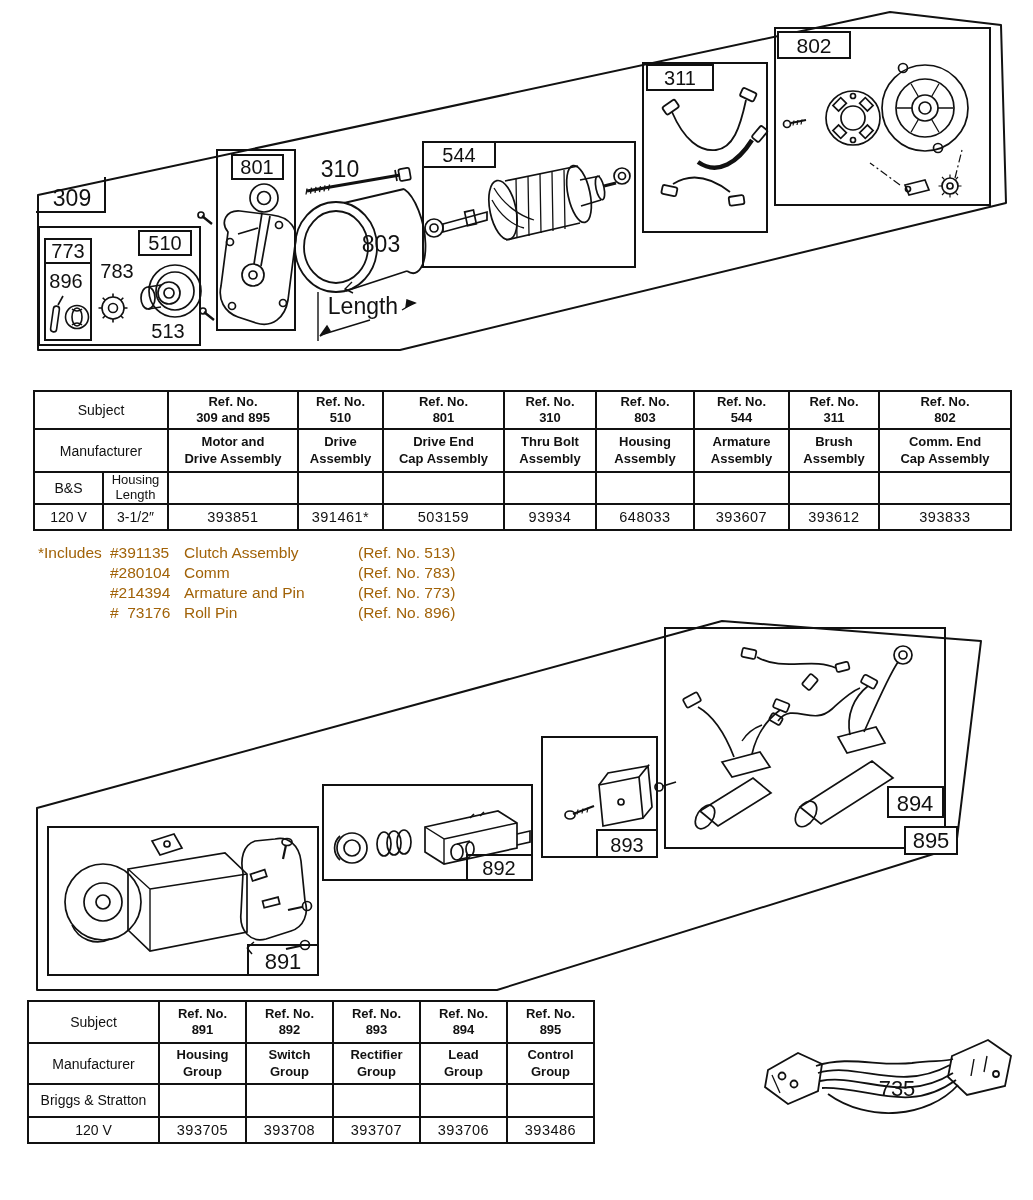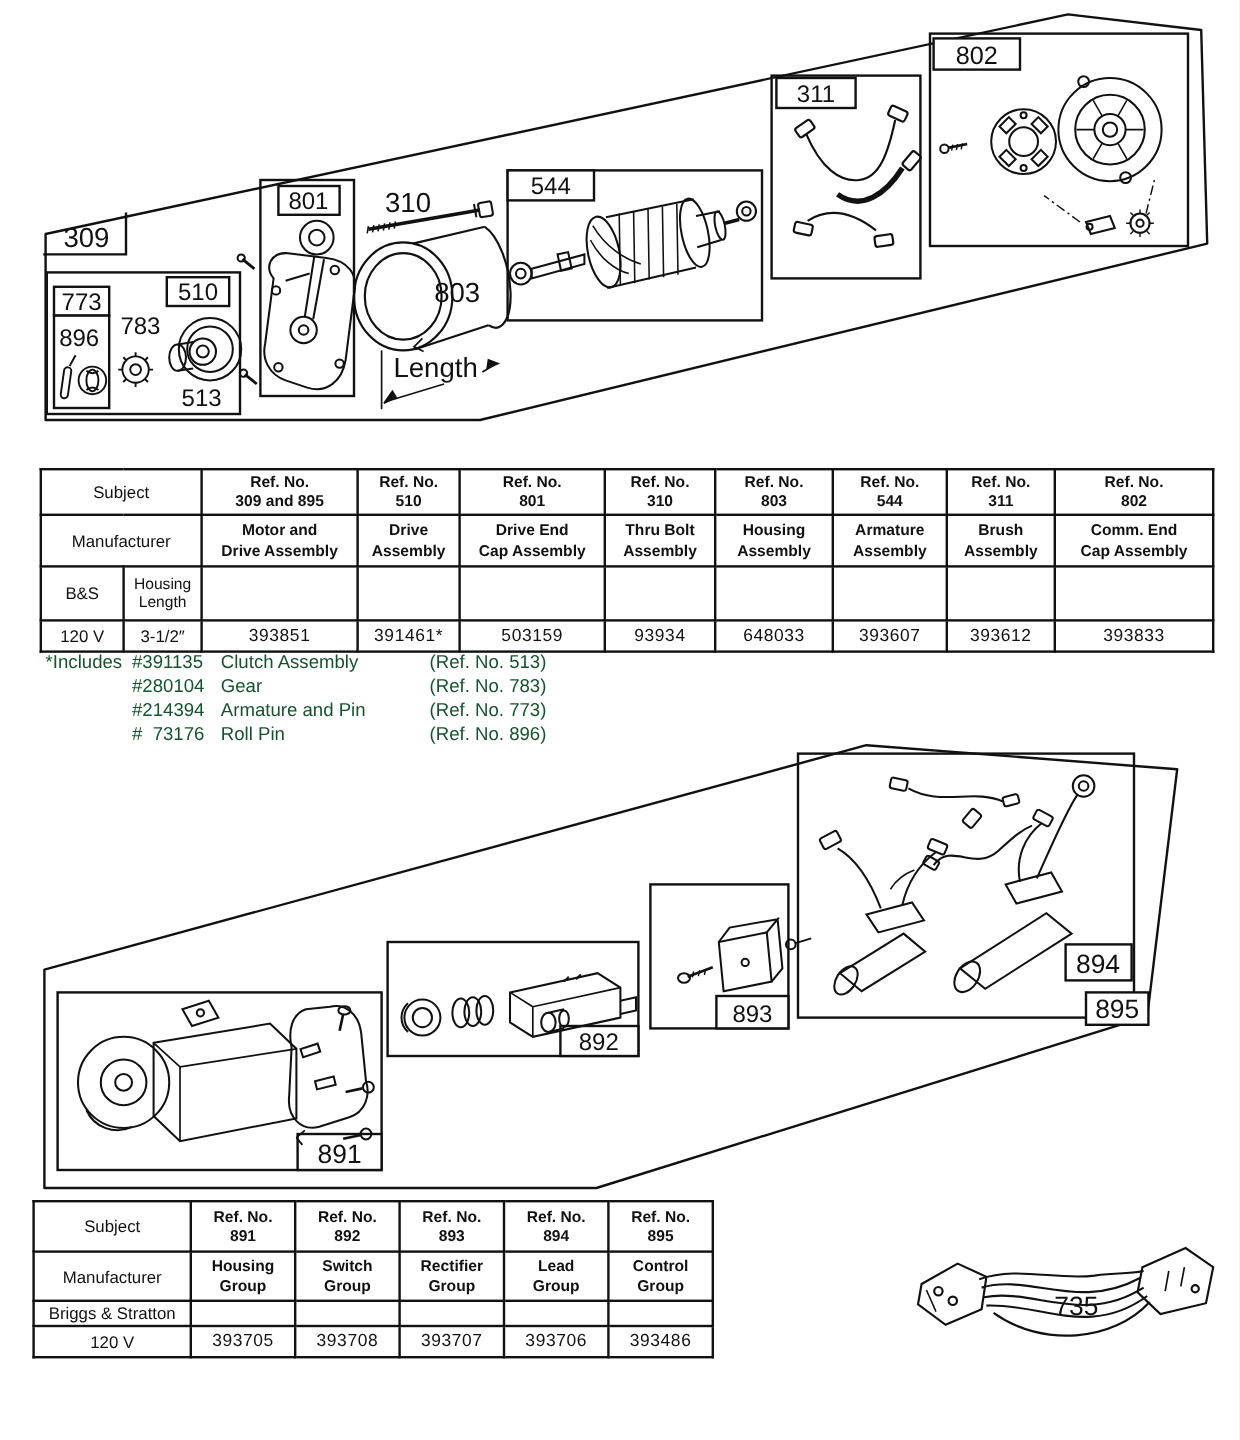--- a/index.html
+++ b/index.html
@@ -13,21 +13,21 @@
   table.ptable td{border:2px solid #111;text-align:center;vertical-align:middle;
                   padding:0 2px;white-space:pre-line;overflow:hidden;}
   .hd{font-weight:bold;font-size:13px;line-height:1.25;}
   .hd-big{font-weight:normal;font-size:14px;}
   .plain{font-weight:400;font-size:14px;line-height:1.15;}
   .plain-sm{font-weight:400;font-size:13px;line-height:1.15;}
   .val{font-weight:400;font-size:14.5px;letter-spacing:.5px;border-radius:10px;}
   
   .footnote{position:absolute;left:38px;top:543px;display:grid;
             grid-template-columns:72px 74px 174px auto;
-            font-size:15.5px;line-height:20px;color:#14532d;}
+            font-size:15.5px;line-height:20px;color:#a16207;}
   .footnote span{white-space:pre;}
 </style>
 </head>
 <body>
 
 <div class="page">
 
 <svg style="top:0" width="1033" height="385" viewBox="0 0 1033 385">
   <g fill="none" stroke="#111" stroke-width="2" stroke-linejoin="round" stroke-linecap="round">
     <path d="M38 195 L890 12 L1001 25 L1006 203 L400 350 L38 350 Z"></path>
@@ -236,21 +236,21 @@
 Assembly</td>
     <td class="hd">Housing
 Assembly</td>
     <td class="hd">Armature
 Assembly</td>
     <td class="hd">Brush
 Assembly</td>
     <td class="hd">Comm. End
 Cap Assembly</td>
   </tr>
-  <tr style="height:45px;">
+  <tr style="height:32px;">
     <td class="plain">B&amp;S</td>
     <td class="plain-sm">Housing
 Length</td>
     <td></td>
     <td></td>
     <td></td>
     <td></td>
     <td></td>
     <td></td>
     <td></td>
@@ -271,21 +271,21 @@
 </tbody>
     </table>
 
 <div class="footnote">
   <span>*Includes</span>
   <span>#391135</span>
   <span>Clutch Assembly</span>
   <span>(Ref. No. 513)</span>
   <span></span>
   <span>#280104</span>
-  <span>Gear</span>
+  <span>Comm</span>
   <span>(Ref. No. 783)</span>
   <span></span>
   <span>#214394</span>
   <span>Armature and Pin</span>
   <span>(Ref. No. 773)</span>
   <span></span>
   <span>#  73176</span>
   <span>Roll Pin</span>
   <span>(Ref. No. 896)</span>
 </div>
@@ -438,21 +438,21 @@
 Group</td>
     <td class="hd">Switch
 Group</td>
     <td class="hd">Rectifier
 Group</td>
     <td class="hd">Lead
 Group</td>
     <td class="hd">Control
 Group</td>
   </tr>
-  <tr style="height:21px;">
+  <tr style="height:33px;">
     <td class="plain">Briggs &amp; Stratton</td>
     <td></td>
     <td></td>
     <td></td>
     <td></td>
     <td></td>
   </tr>
   <tr style="height:26px;">
     <td class="plain">120 V</td>
     <td class="val">393705</td>

